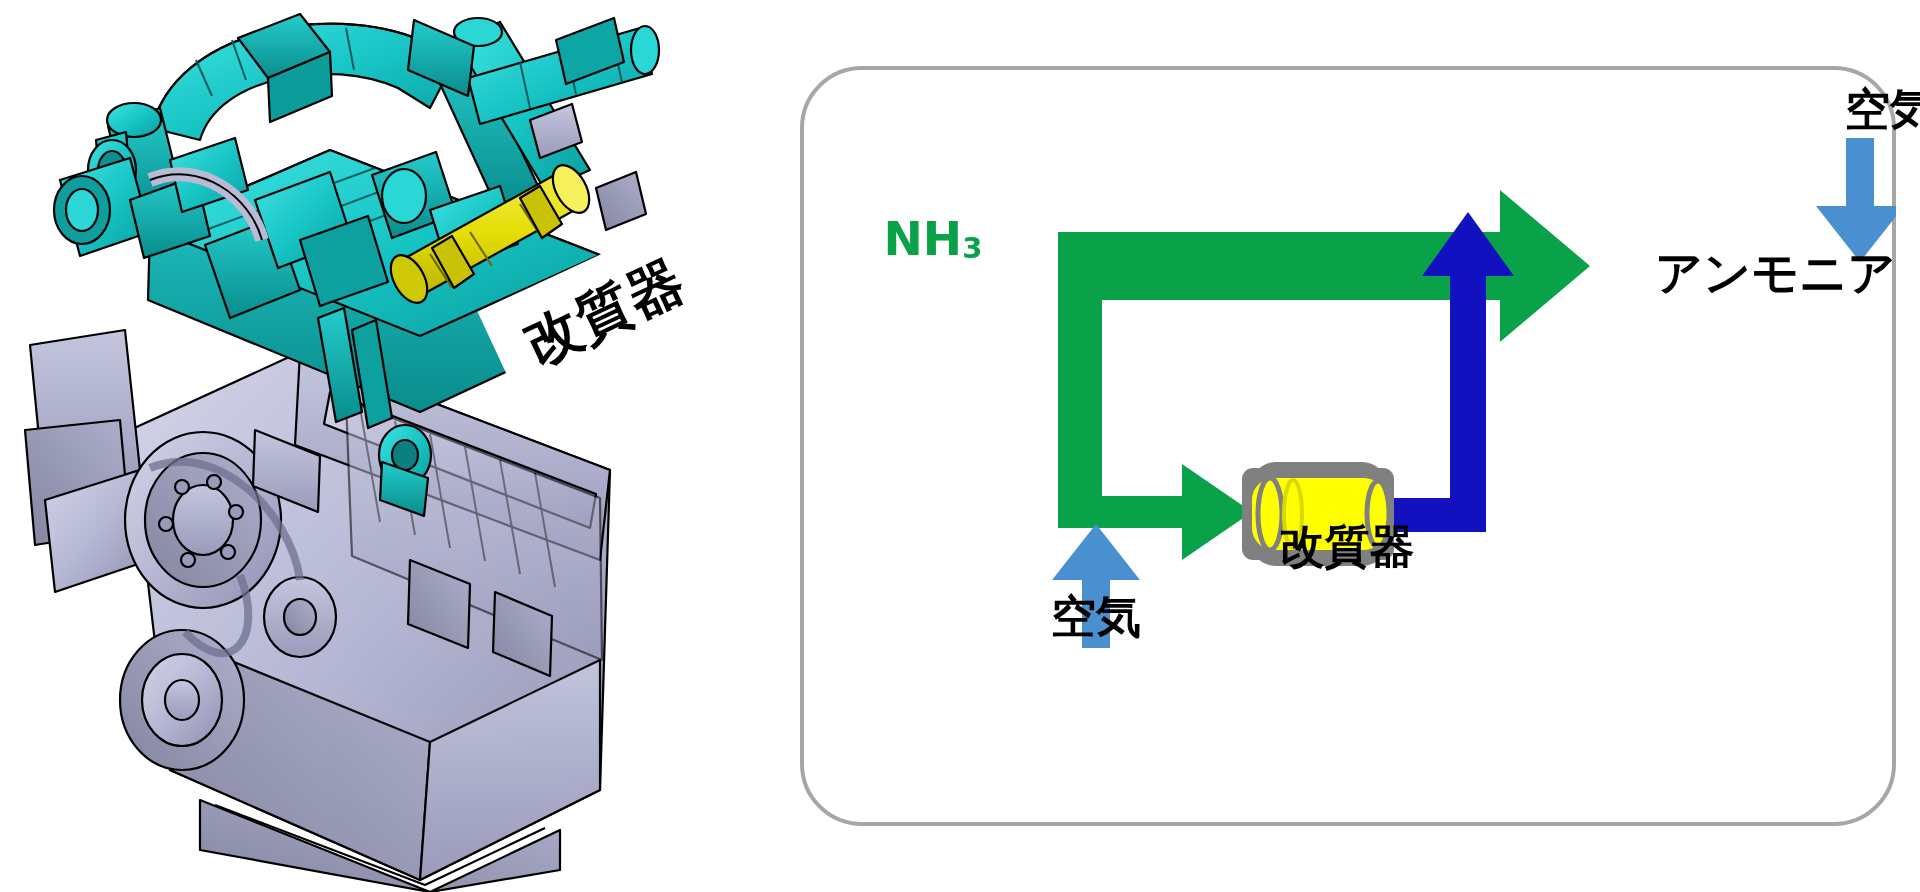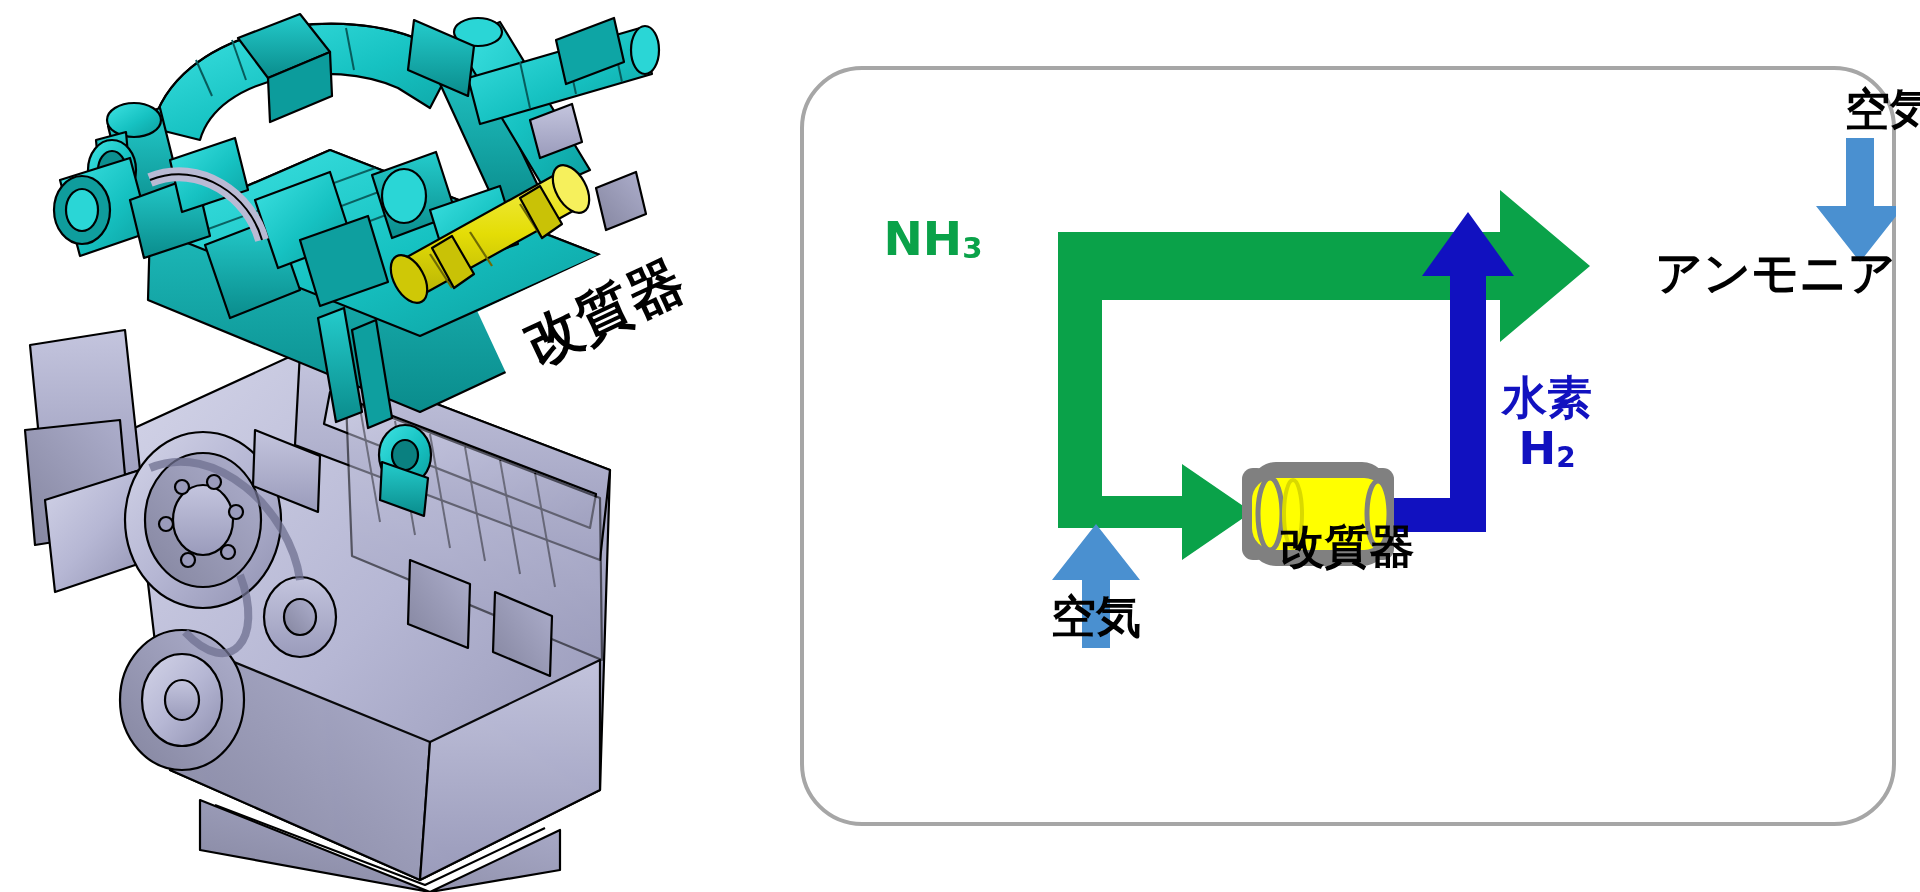--- a/index.html
+++ b/index.html
@@ -370,23 +370,19 @@
     </div>
 
     <div class="flow-label" id="label-air-top">
       <span>空気</span>
     </div>
 
     <div class="flow-label" id="label-air-bottom">
       <span>空気</span>
     </div>
 
-    <div class="flow-label" id="label-hydrogen">
-      <span>水素</span>
-      <span class="line2"><span>H</span><sub>2</sub></span>
-    </div>
 
     <div class="flow-label" id="label-reformer">
       <span>改質器</span>
     </div>
   </div>
 
 </div>
 
 </body></html>

